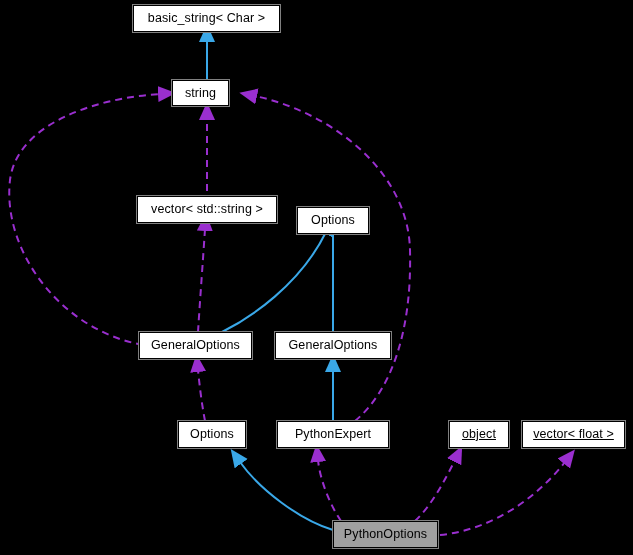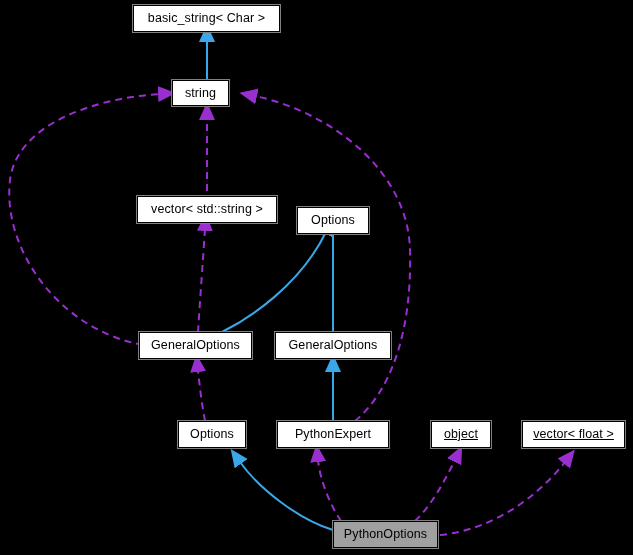--- a/index.html
+++ b/index.html
@@ -118,21 +118,21 @@
   </div>
 
   <div class="node" style="left:178px; top:421px; width:68px; height:27px;">
     <span class="node-label">Options</span>
   </div>
 
   <div class="node" style="left:277px; top:421px; width:112px; height:27px;">
     <span class="node-label">PythonExpert</span>
   </div>
 
-  <div class="node" style="left:431px; top:421px; width:60px; height:27px;text-decoration:underline;">
+  <div class="node" style="left:449px; top:421px; width:60px; height:27px;text-decoration:underline;">
     <span class="node-label">object</span>
   </div>
 
   <div class="node" style="left:522px; top:421px; width:103px; height:27px;text-decoration:underline;">
     <span class="node-label">vector&lt; float &gt;</span>
   </div>
 
   <div class="node highlight" style="left:333px; top:521px; width:105px; height:27px;">
     <span class="node-label">PythonOptions</span>
   </div>

